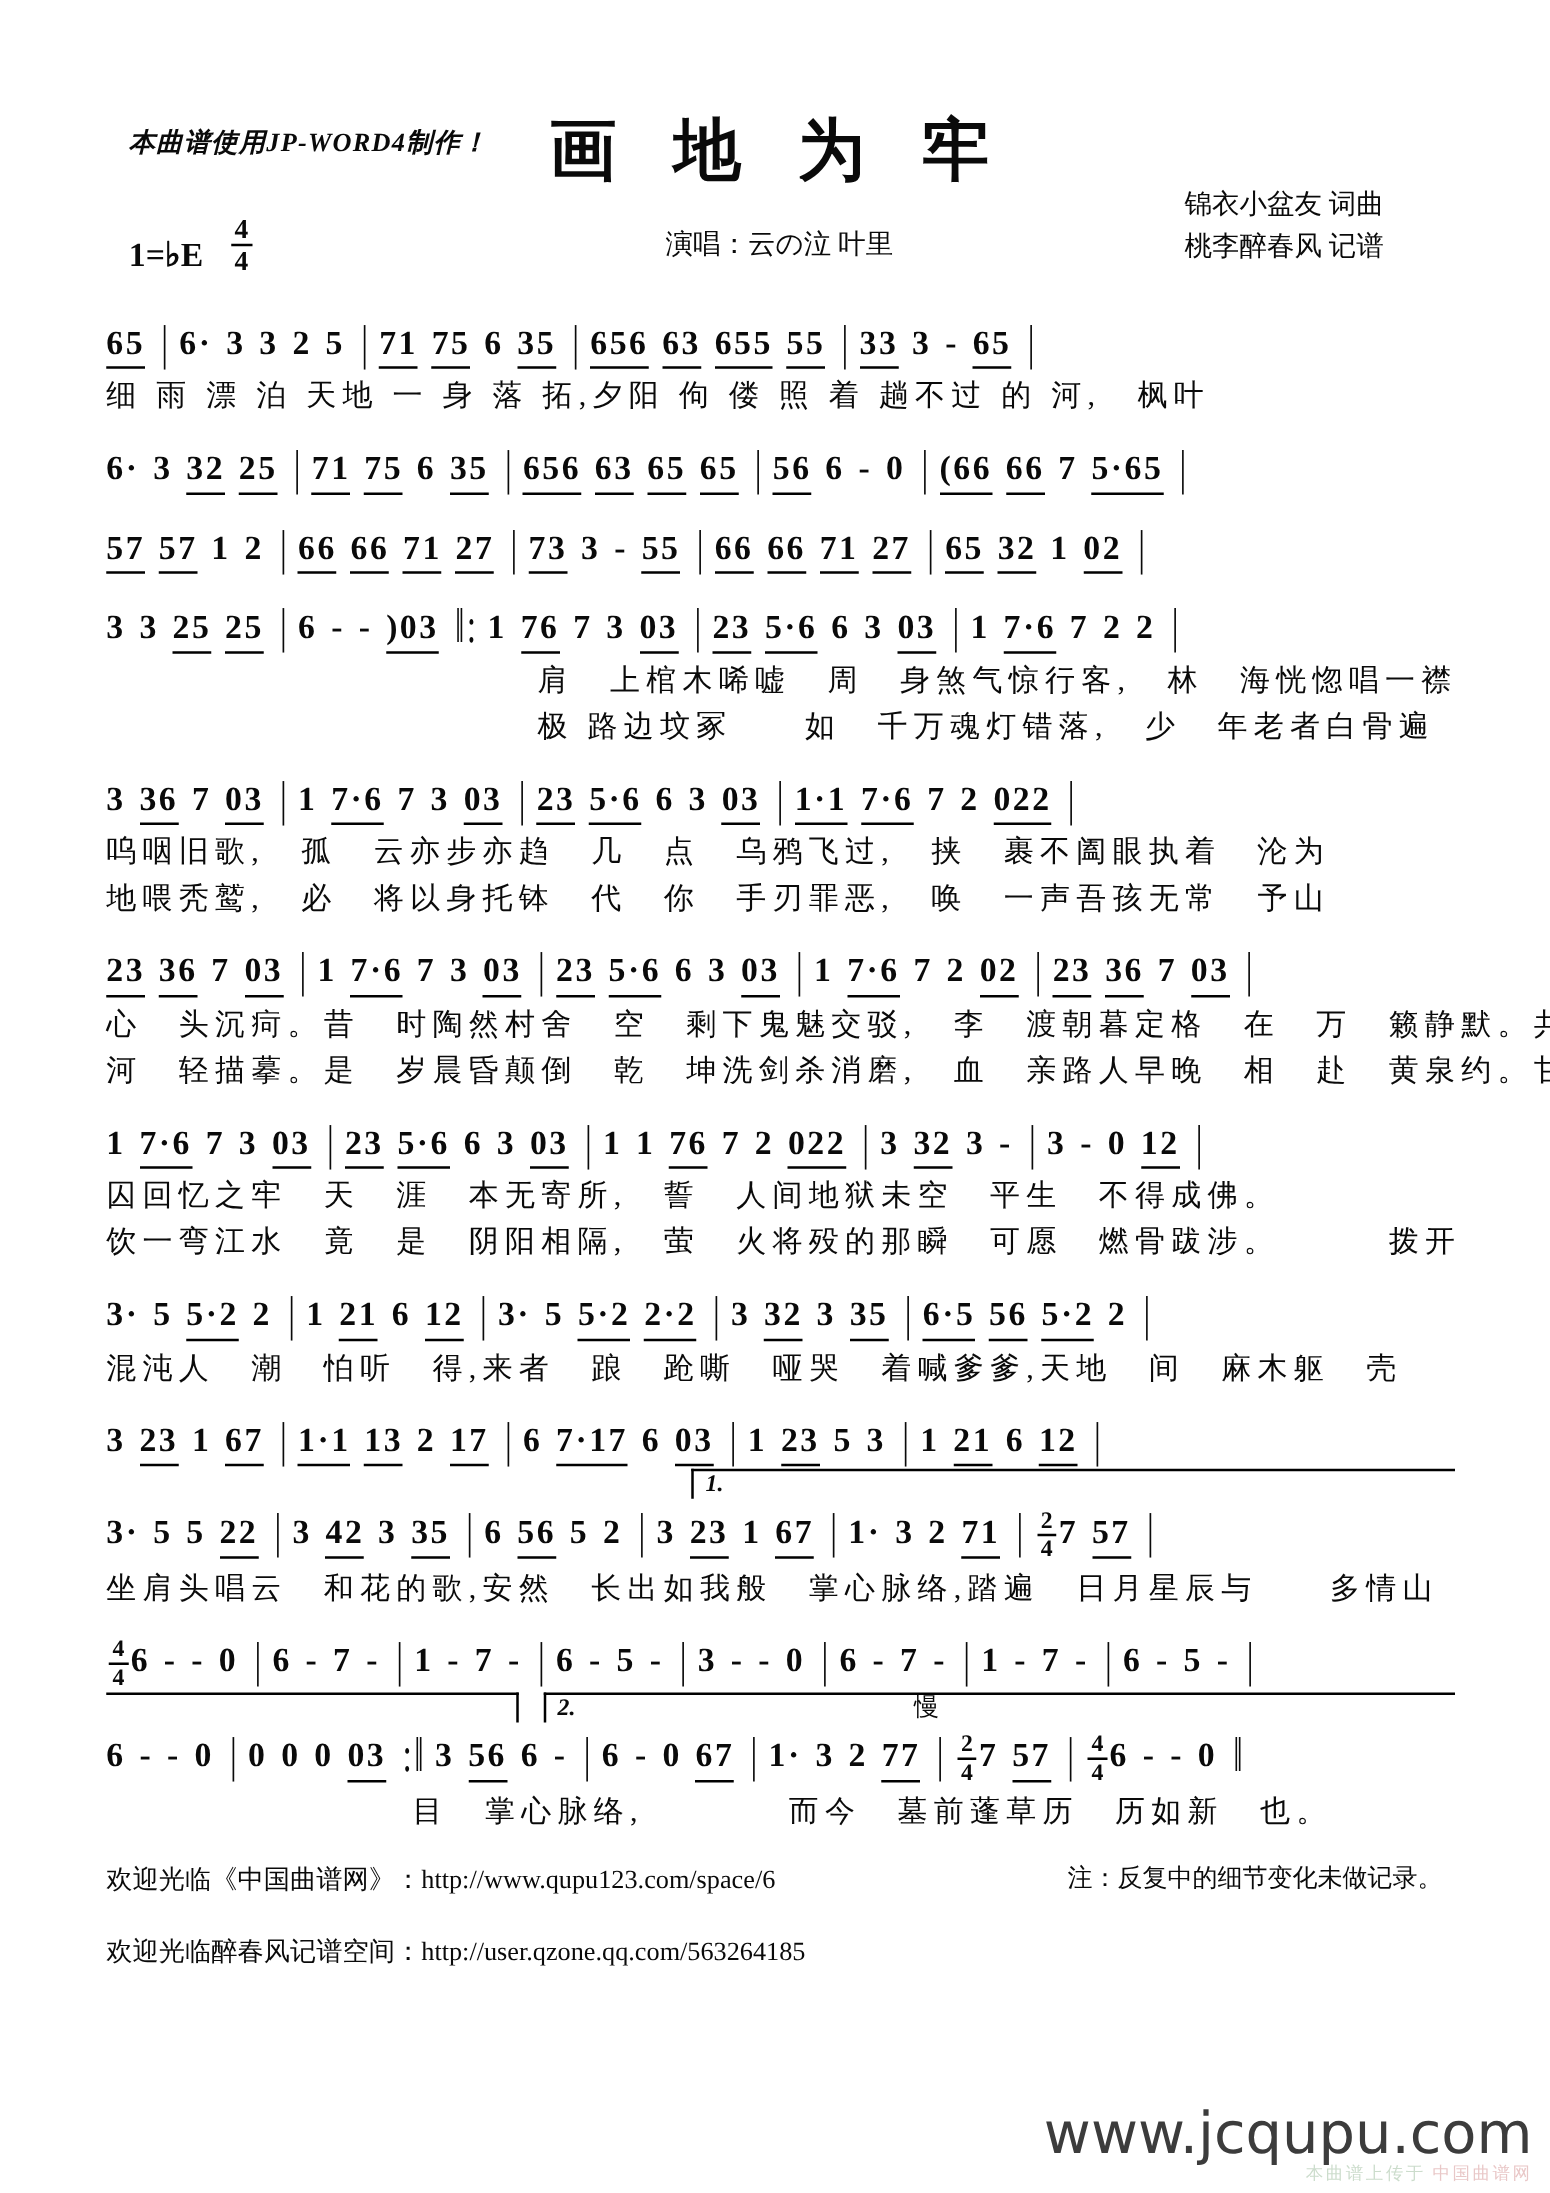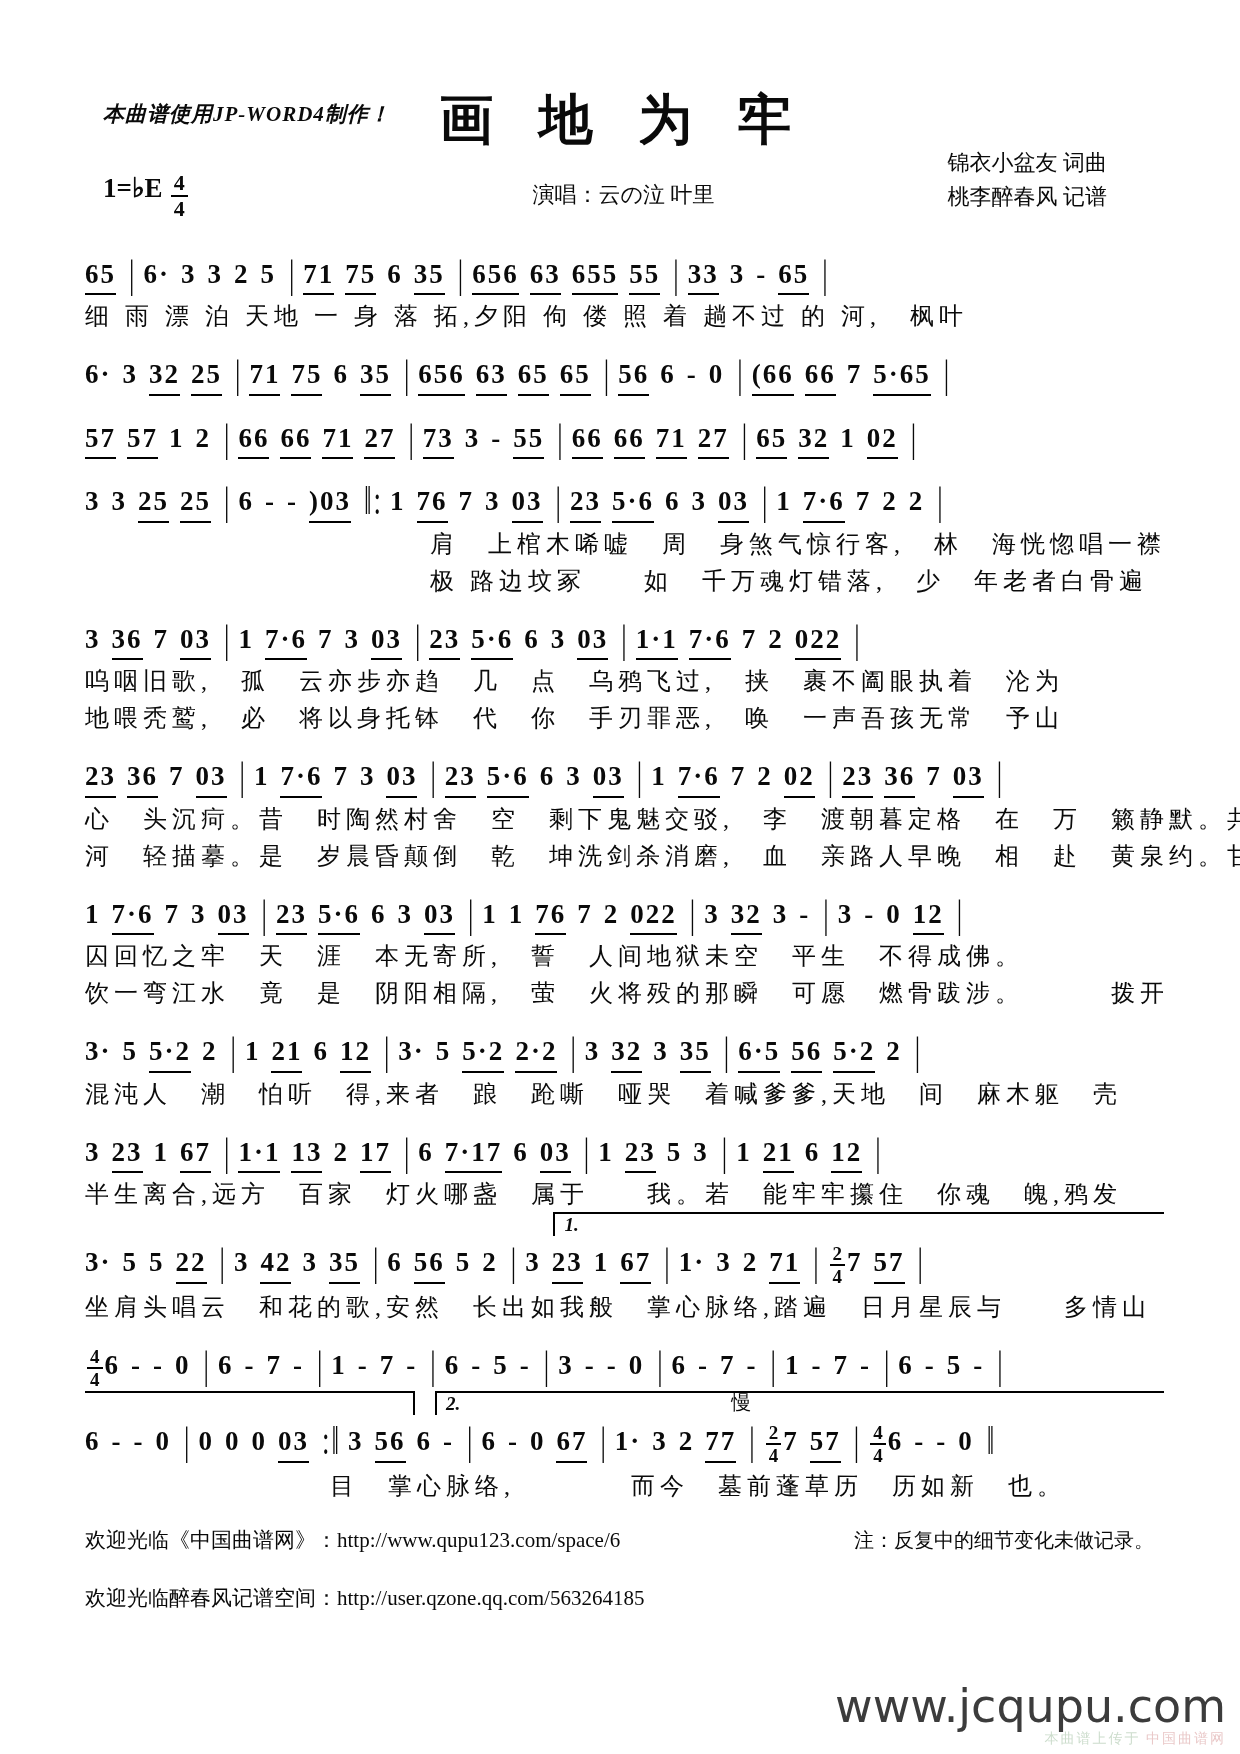--- a/index.html
+++ b/index.html
@@ -9,21 +9,21 @@
 
   
   .header{position:relative;height:168px;}
   .maker-note{position:absolute;left:18px;top:12px;font-size:21px;font-weight:bold;
               font-style:italic;letter-spacing:1px;}
   .title{position:absolute;left:0;right:0;top:-4px;text-align:center;font-size:54px;
          font-weight:bold;letter-spacing:16px;}
   .credits{position:absolute;right:55px;top:58px;font-size:22px;line-height:1.55;text-align:right;}
   .singer{position:absolute;left:0;right:0;top:92px;text-align:center;font-size:22px;}
   .keysig{position:absolute;left:18px;top:84px;font-size:27px;font-weight:bold;
-          display:flex;align-items:flex-start;gap:6px;}
+          display:flex;align-items:flex-end;gap:20px;}
   .frac{display:inline-flex;flex-direction:column;align-items:center;line-height:1;
         font-weight:bold;font-size:19px;vertical-align:middle;margin:0 2px;}
   .frac .top{border-bottom:2px solid #000;padding:0 3px 1px;}
   .frac .bot{padding-top:1px;}
 
   
   .system{position:relative;margin-bottom:24px;}
   .system.has-volta{margin-top:34px;}
   .notation{font-size:27px;font-weight:bold;white-space:nowrap;line-height:1.35;}
   .tok{display:inline-block;margin-right:11px;letter-spacing:2px;}
@@ -32,21 +32,21 @@
   .lyric{font-size:24px;letter-spacing:5px;margin-top:5px;white-space:nowrap;}
   .volta{position:absolute;top:-32px;height:22px;border-top:2px solid #000;}
   .volta.tick-left{border-left:2px solid #000;}
   .volta.tick-right{border-right:2px solid #000;}
   .volta-label{font-size:19px;font-weight:bold;font-style:italic;padding-left:9px;
                display:inline-block;}
   .tempo-label{position:absolute;top:-34px;font-size:20px;}
 
   
   .footer{margin-top:18px;font-size:21px;}
-  .footer-row1{display:flex;justify-content:space-between;align-items:flex-end;}
+  .footer-row1{display:flex;justify-content:space-between;align-items:flex-start;}
   .footer-row2{margin-top:30px;}
   .footer .note{font-size:20px;margin-right:8px;}
 
   
   .watermark{position:absolute;right:14px;bottom:6px;text-align:right;}
   .watermark-text{font-family:"DejaVu Sans",sans-serif;font-size:46px;color:#3c3c3c;
                   line-height:1;}
   .watermark-sub{font-size:14px;opacity:.35;letter-spacing:2px;margin-top:1px;}
   .watermark-sub .g{color:#6f9d6f;} .watermark-sub .r{color:#c06060;}
 </style>
@@ -102,21 +102,20 @@
         <div class="notation"><span class="tok">1</span><span class="tok beam">7·6</span><span class="tok">7</span><span class="tok">3</span><span class="tok beam">03</span><span class="tok bar">|</span><span class="tok beam">23</span><span class="tok beam">5·6</span><span class="tok">6</span><span class="tok">3</span><span class="tok beam">03</span><span class="tok bar">|</span><span class="tok">1</span><span class="tok">1</span><span class="tok beam">76</span><span class="tok">7</span><span class="tok">2</span><span class="tok beam">022</span><span class="tok bar">|</span><span class="tok">3</span><span class="tok beam">32</span><span class="tok">3</span><span class="tok">-</span><span class="tok bar">|</span><span class="tok">3</span><span class="tok">-</span><span class="tok">0</span><span class="tok beam">12</span><span class="tok bar">|</span></div>
         <div class="lyric">囚回忆之牢　天　涯　本无寄所,　誓　人间地狱未空　平生　不得成佛。</div>
         <div class="lyric">饮一弯江水　竟　是　阴阳相隔,　萤　火将殁的那瞬　可愿　燃骨跋涉。　　　拨开</div>
       </div>
       <div class="system">
         <div class="notation"><span class="tok">3·</span><span class="tok">5</span><span class="tok beam">5·2</span><span class="tok">2</span><span class="tok bar">|</span><span class="tok">1</span><span class="tok beam">21</span><span class="tok">6</span><span class="tok beam">12</span><span class="tok bar">|</span><span class="tok">3·</span><span class="tok">5</span><span class="tok beam">5·2</span><span class="tok beam">2·2</span><span class="tok bar">|</span><span class="tok">3</span><span class="tok beam">32</span><span class="tok">3</span><span class="tok beam">35</span><span class="tok bar">|</span><span class="tok beam">6·5</span><span class="tok beam">56</span><span class="tok beam">5·2</span><span class="tok">2</span><span class="tok bar">|</span></div>
         <div class="lyric">混沌人　潮　怕听　得,来者　踉　跄嘶　哑哭　着喊爹爹,天地　间　麻木躯　壳</div>
       </div>
       <div class="system">
         <div class="notation"><span class="tok">3</span><span class="tok beam">23</span><span class="tok">1</span><span class="tok beam">67</span><span class="tok bar">|</span><span class="tok beam">1·1</span><span class="tok beam">13</span><span class="tok">2</span><span class="tok beam">17</span><span class="tok bar">|</span><span class="tok">6</span><span class="tok beam">7·17</span><span class="tok">6</span><span class="tok beam">03</span><span class="tok bar">|</span><span class="tok">1</span><span class="tok beam">23</span><span class="tok">5</span><span class="tok">3</span><span class="tok bar">|</span><span class="tok">1</span><span class="tok beam">21</span><span class="tok">6</span><span class="tok beam">12</span><span class="tok bar">|</span></div>
-        <div class="lyric">半生离合,远方　百家　灯火哪盏　属于　　我。若　能牢牢攥住　你魂　魄,鸦发</div>
       </div>
       <div class="system has-volta">
         <div class="volta tick-left" style="left: 43.5%; width: 56.5%;"><span class="volta-label">1.</span></div>
         <div class="notation"><span class="tok">3·</span><span class="tok">5</span><span class="tok">5</span><span class="tok beam">22</span><span class="tok bar">|</span><span class="tok">3</span><span class="tok beam">42</span><span class="tok">3</span><span class="tok beam">35</span><span class="tok bar">|</span><span class="tok">6</span><span class="tok beam">56</span><span class="tok">5</span><span class="tok">2</span><span class="tok bar">|</span><span class="tok">3</span><span class="tok beam">23</span><span class="tok">1</span><span class="tok beam">67</span><span class="tok bar">|</span><span class="tok">1·</span><span class="tok">3</span><span class="tok">2</span><span class="tok beam">71</span><span class="tok bar">|</span><span class="frac">
             <span class="top">2</span>
             <span class="bot">4</span>
           </span><span class="tok">7</span><span class="tok beam">57</span><span class="tok bar">|</span></div>
         <div class="lyric">坐肩头唱云　和花的歌,安然　长出如我般　掌心脉络,踏遍　日月星辰与　　多情山</div>
       </div>
       <div class="system">

